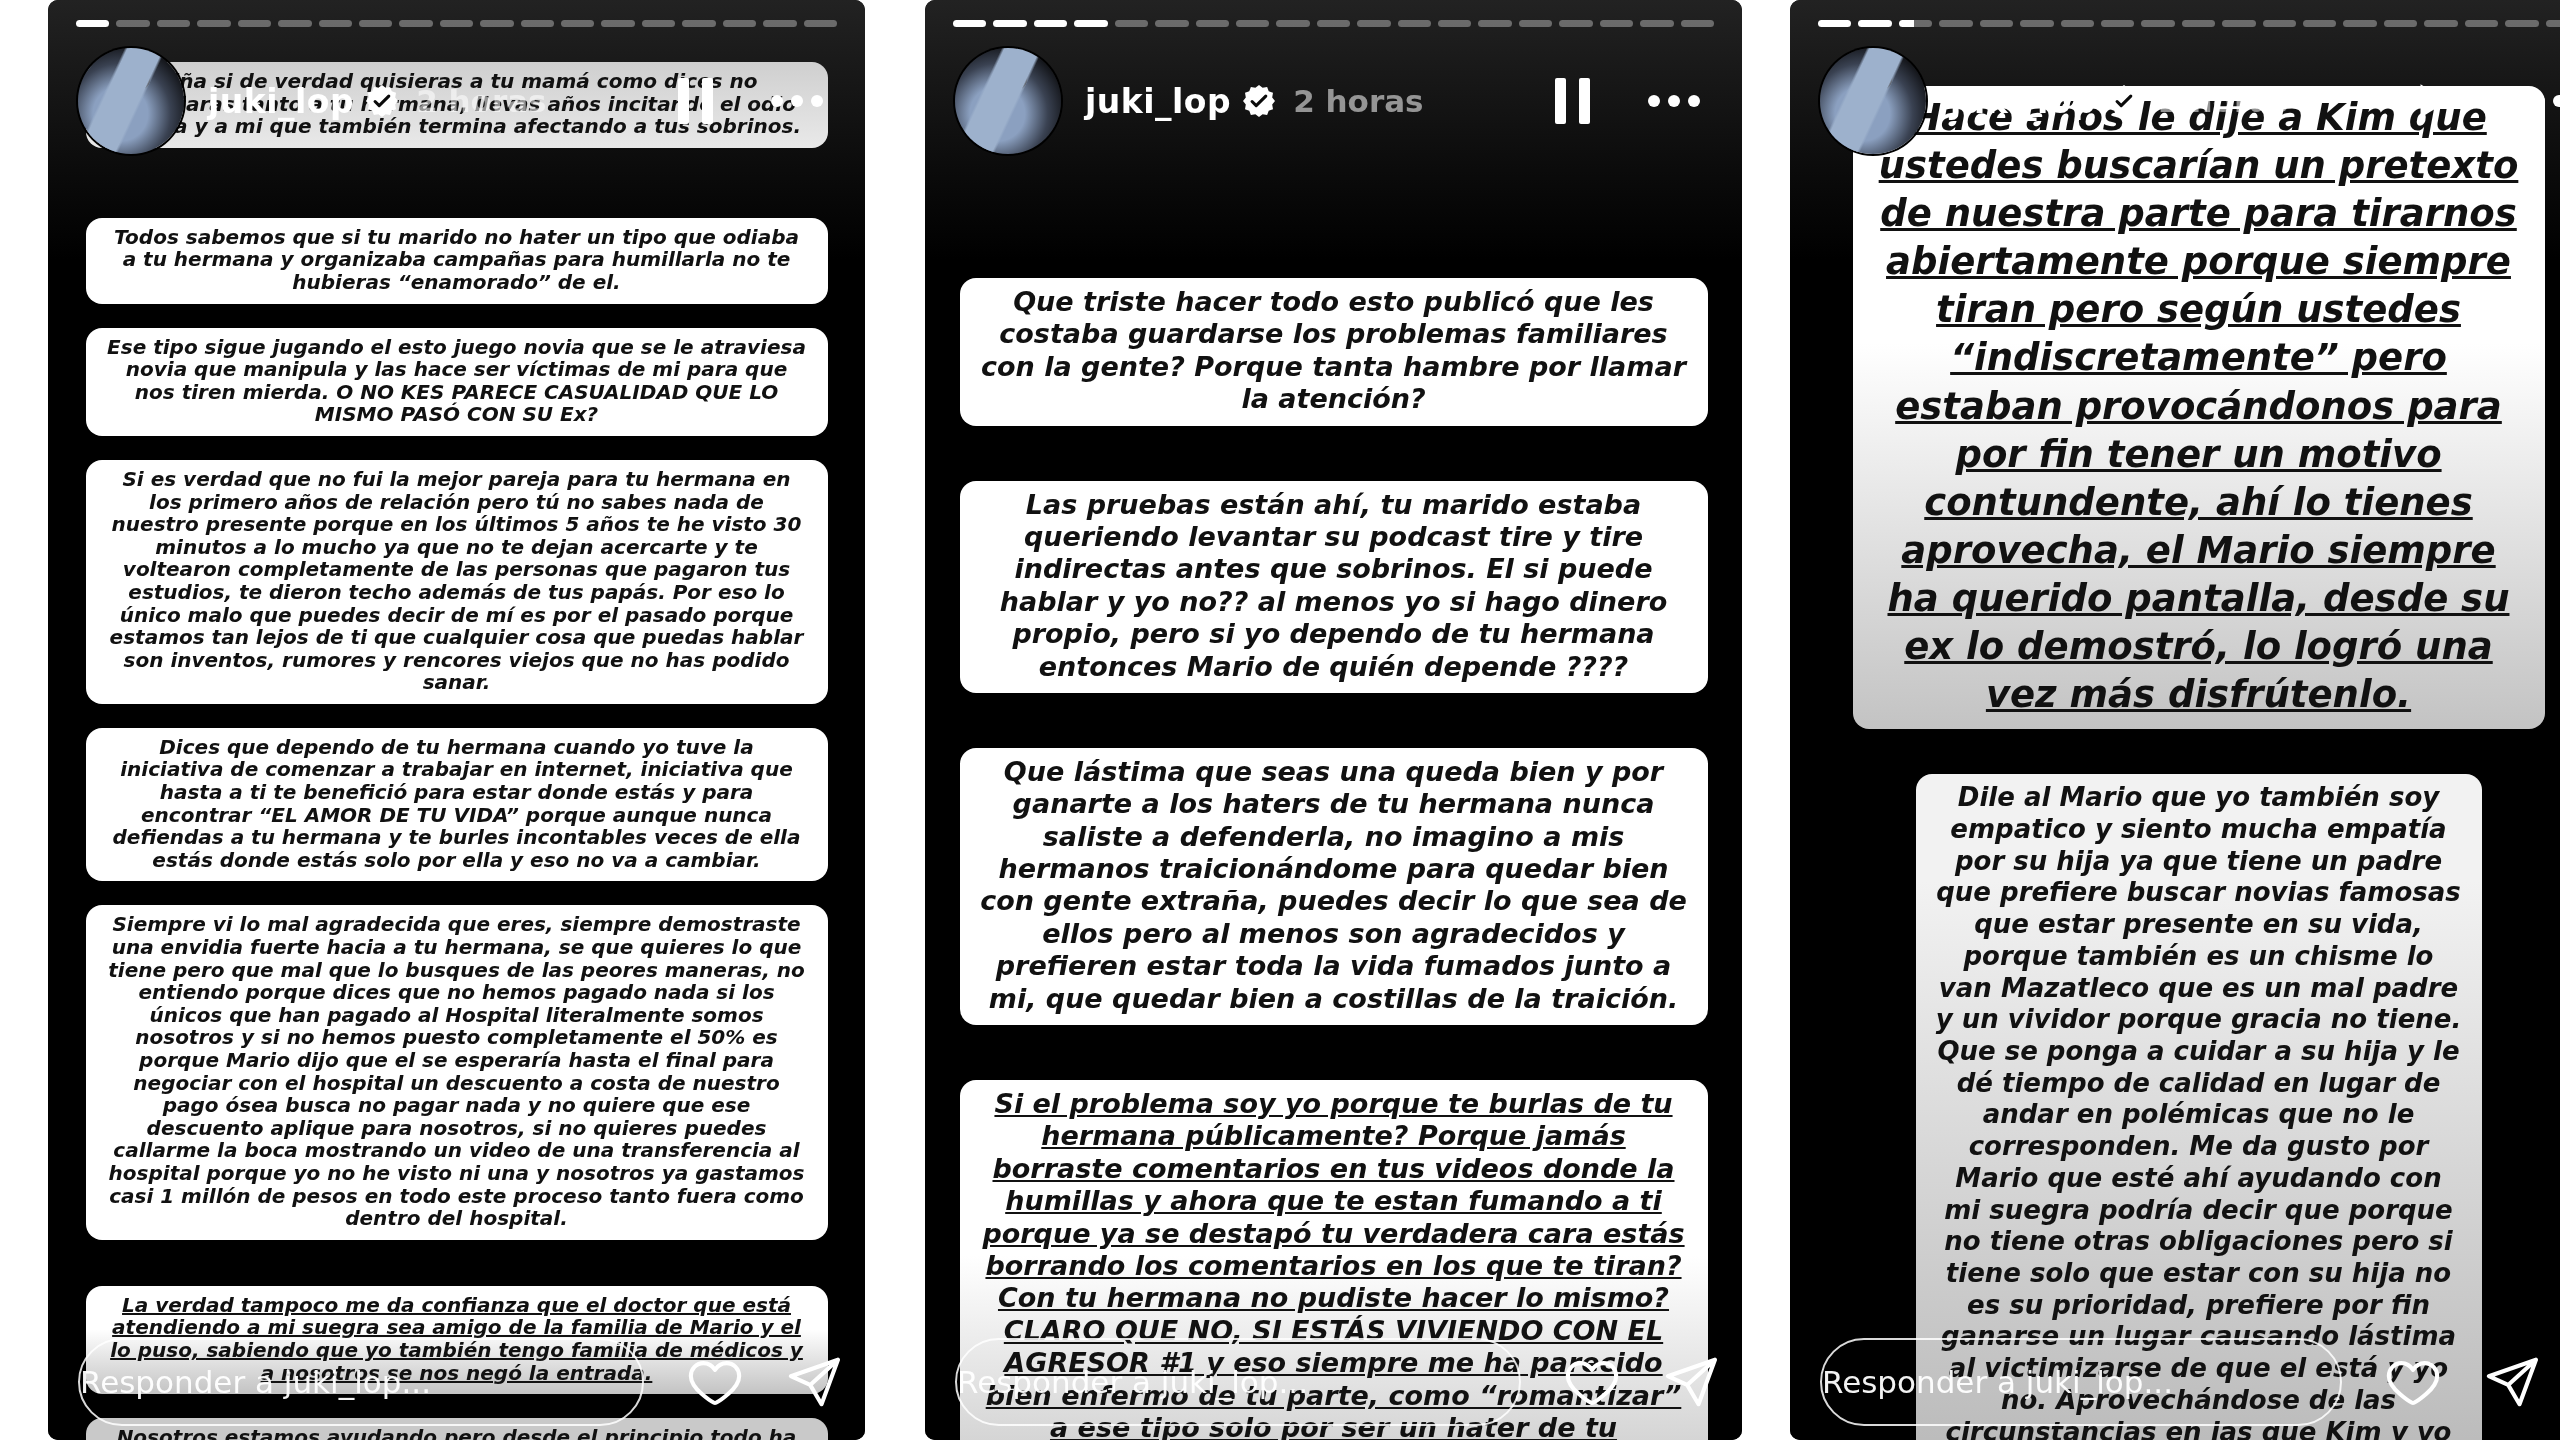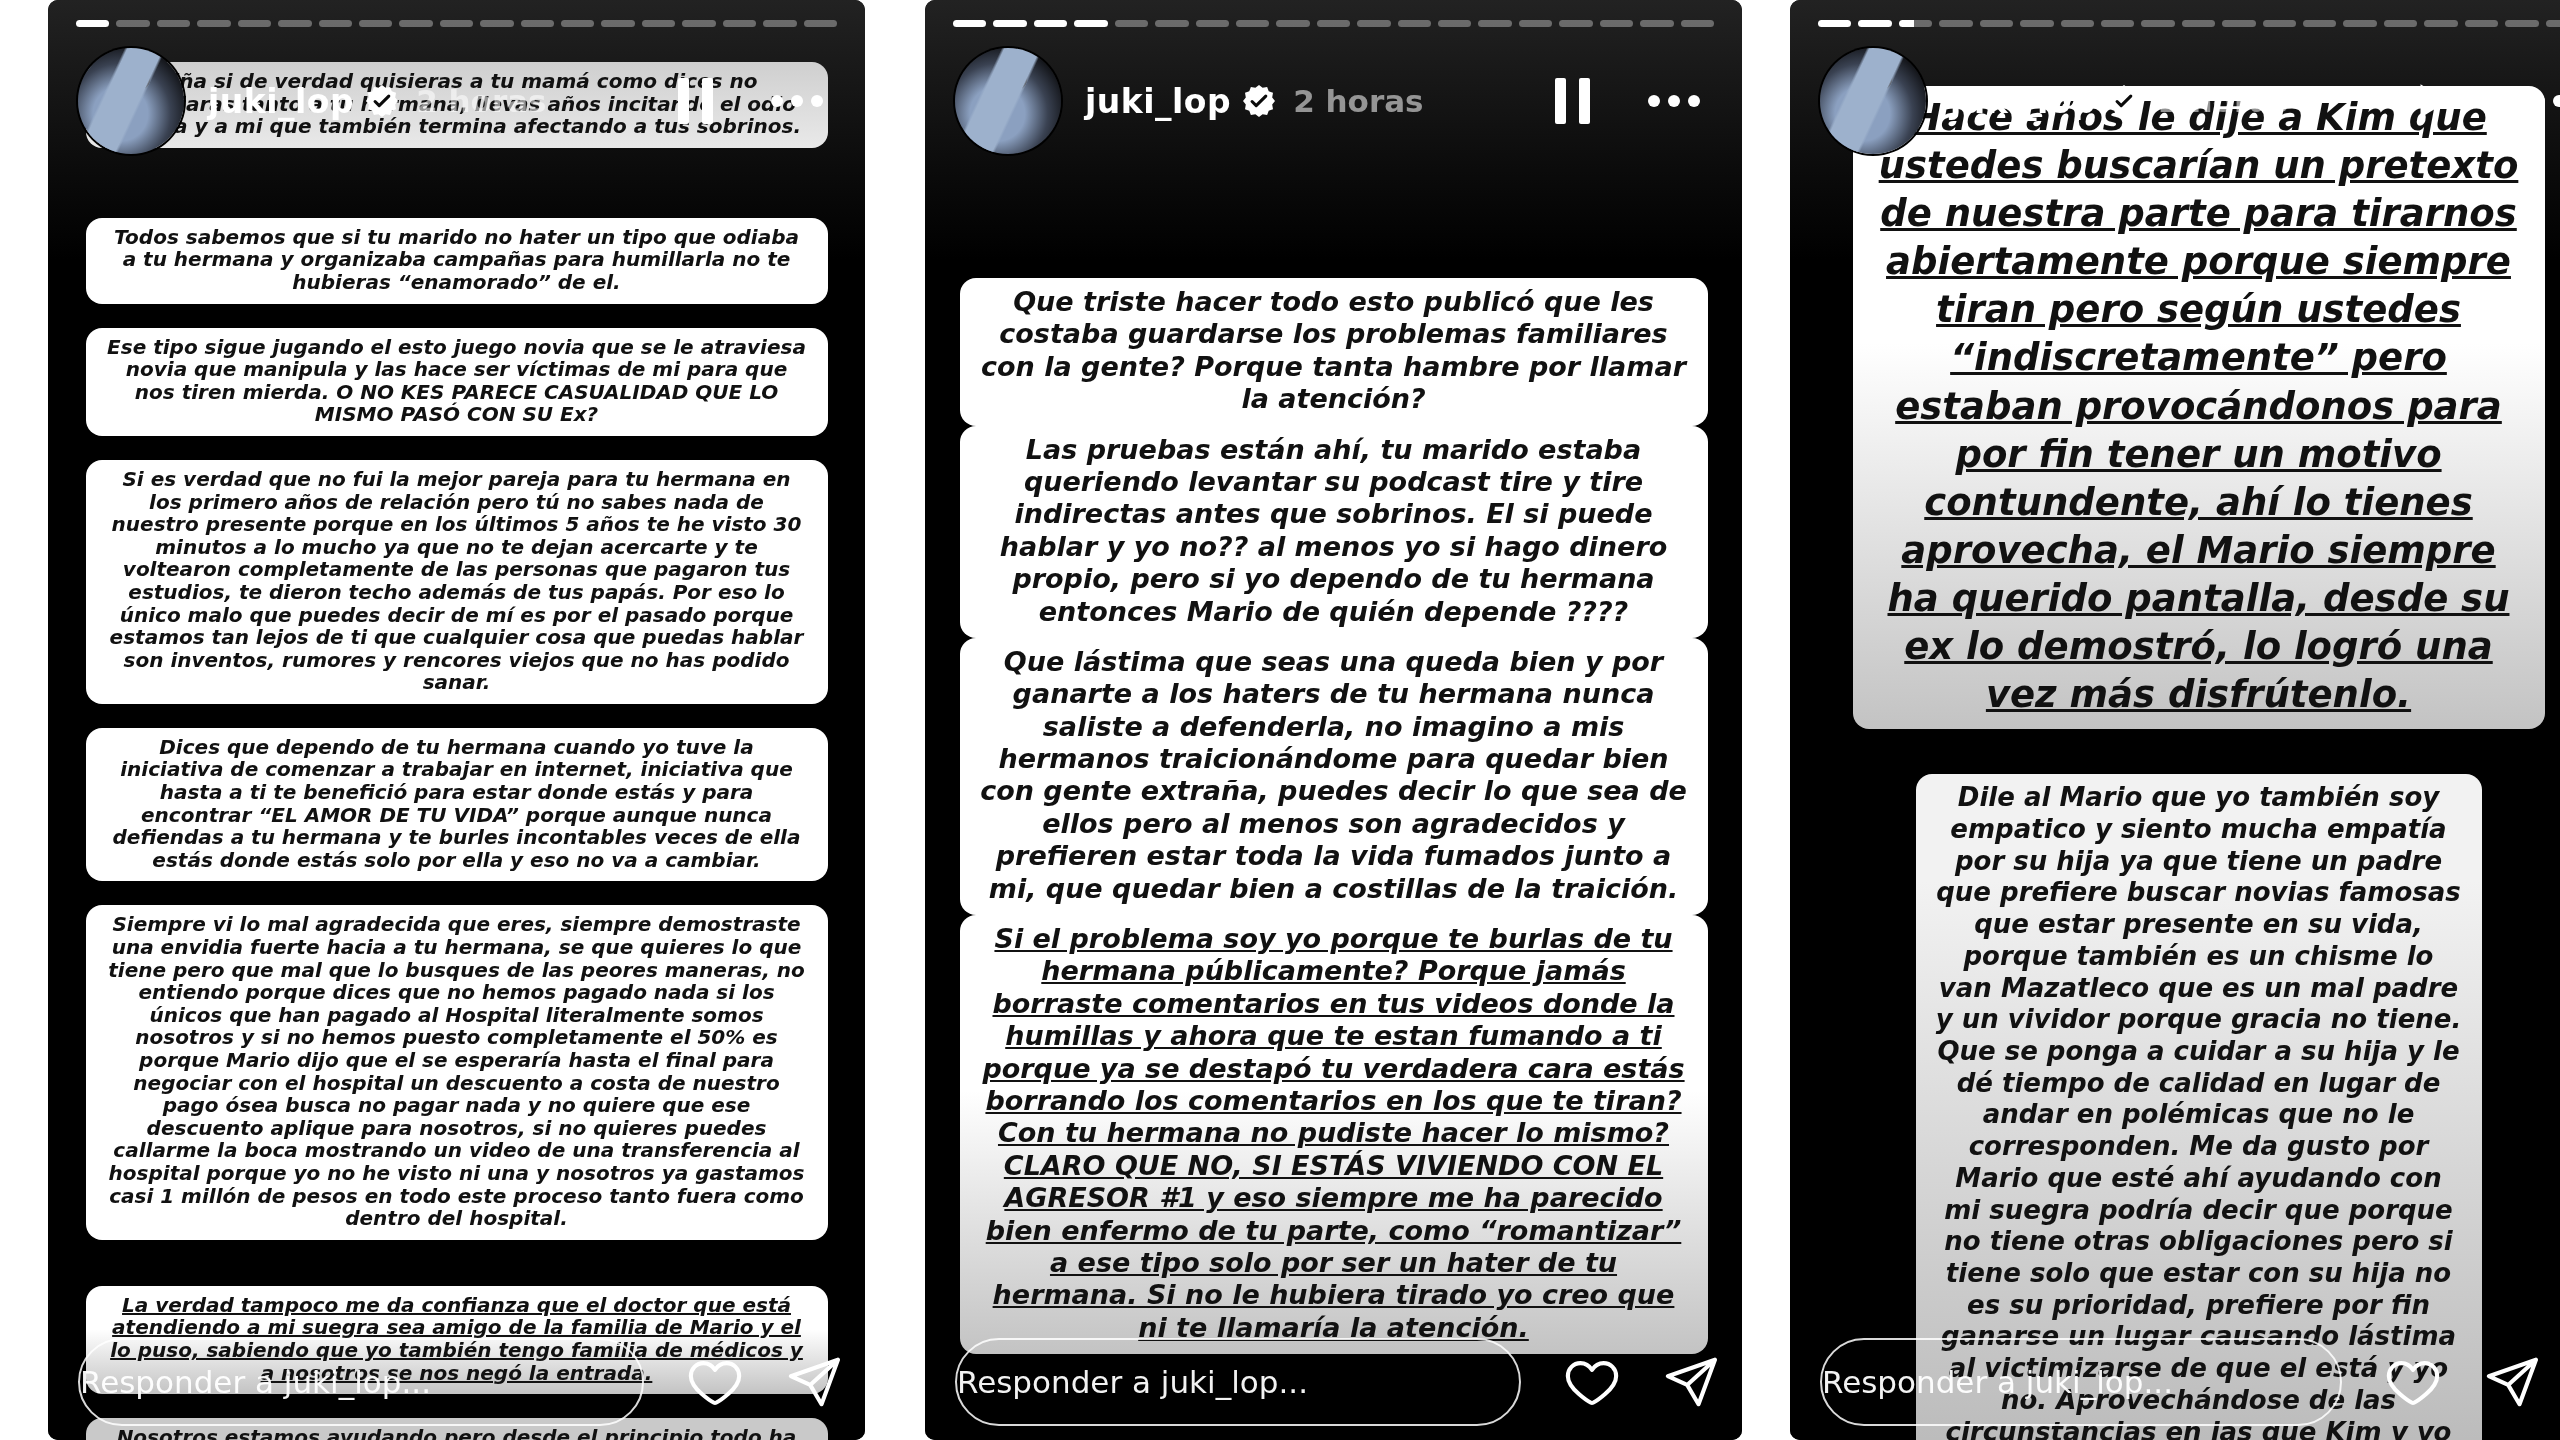--- a/index.html
+++ b/index.html
@@ -38,21 +38,21 @@
   
   .stack{position:relative;z-index:2;}
   .p1 .stack{padding-top:62px;}
   .p2 .stack{padding-top:278px;}
   .p3 .stack{padding-top:86px;}
   .bubble{margin:0 auto;border-radius:16px;padding:8px 20px 10px;text-align:center;
           color:#111;font-weight:bold;font-style:italic;box-sizing:border-box;width:max-content;}
   .p1 .bubble{font-size:20px;line-height:1.13;max-width:742px;margin-bottom:24px;}
   .p1 .bubble:nth-child(1){margin-bottom:70px;}
   .p1 .bubble:nth-child(7){margin-top:46px;}
-  .p2 .bubble{font-size:27px;line-height:1.2;max-width:748px;}
+  .p2 .bubble{font-size:27px;line-height:1.2;max-width:748px;margin-bottom:55px;}
   .p3 .bubble{margin-bottom:45px;}
   .p3 .bubble.xl{font-size:37px;line-height:1.3;max-width:692px;}
   .p3 .bubble.lg{font-size:26px;line-height:1.22;max-width:566px;}
   .bubble.white{background:#ffffff;}
   .bubble.graylight{background:linear-gradient(180deg,#cfcfcf 0,#e9e9e9 100%);}
   .bubble.gray{background:#c9c9c9;}
   .bubble.fade{background:linear-gradient(180deg,#ffffff 40%,#c3c3c3 100%);text-decoration:underline;}
   .bubble.fade2{background:linear-gradient(180deg,#f2f2f2 15%,#b7b7b7 100%);}
 
   

